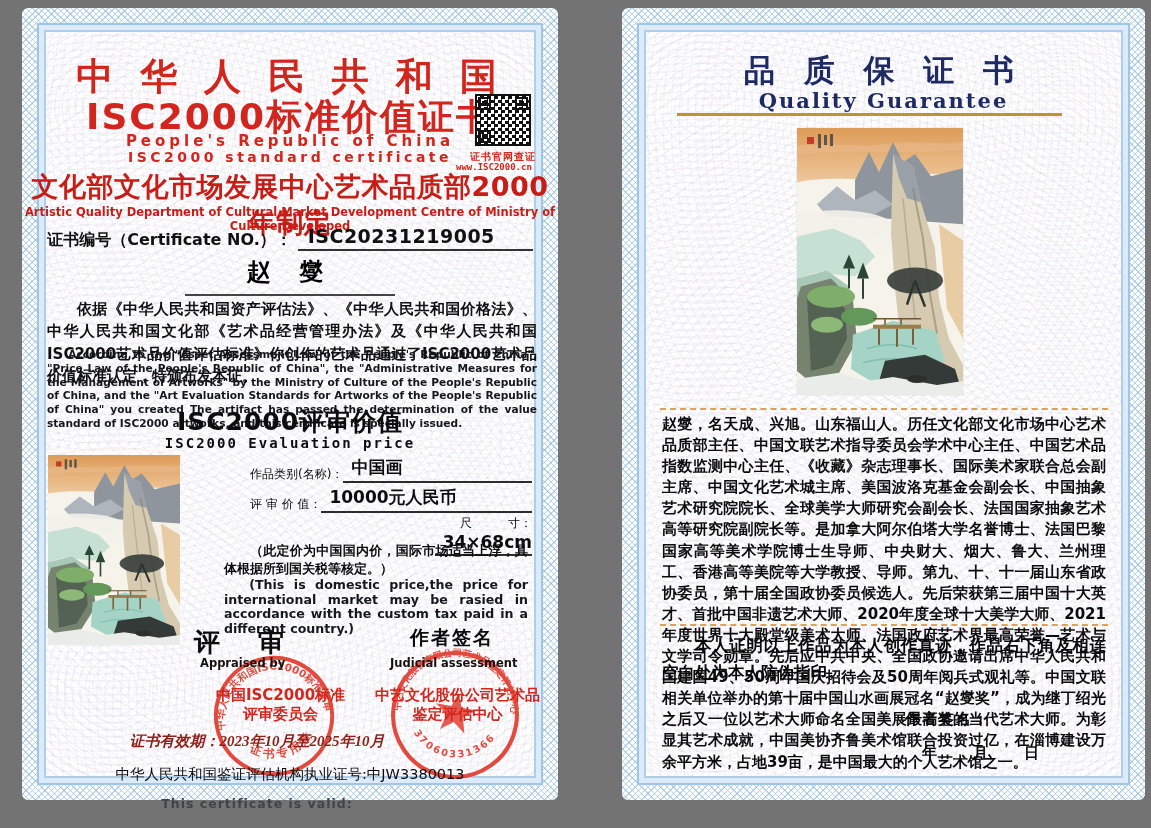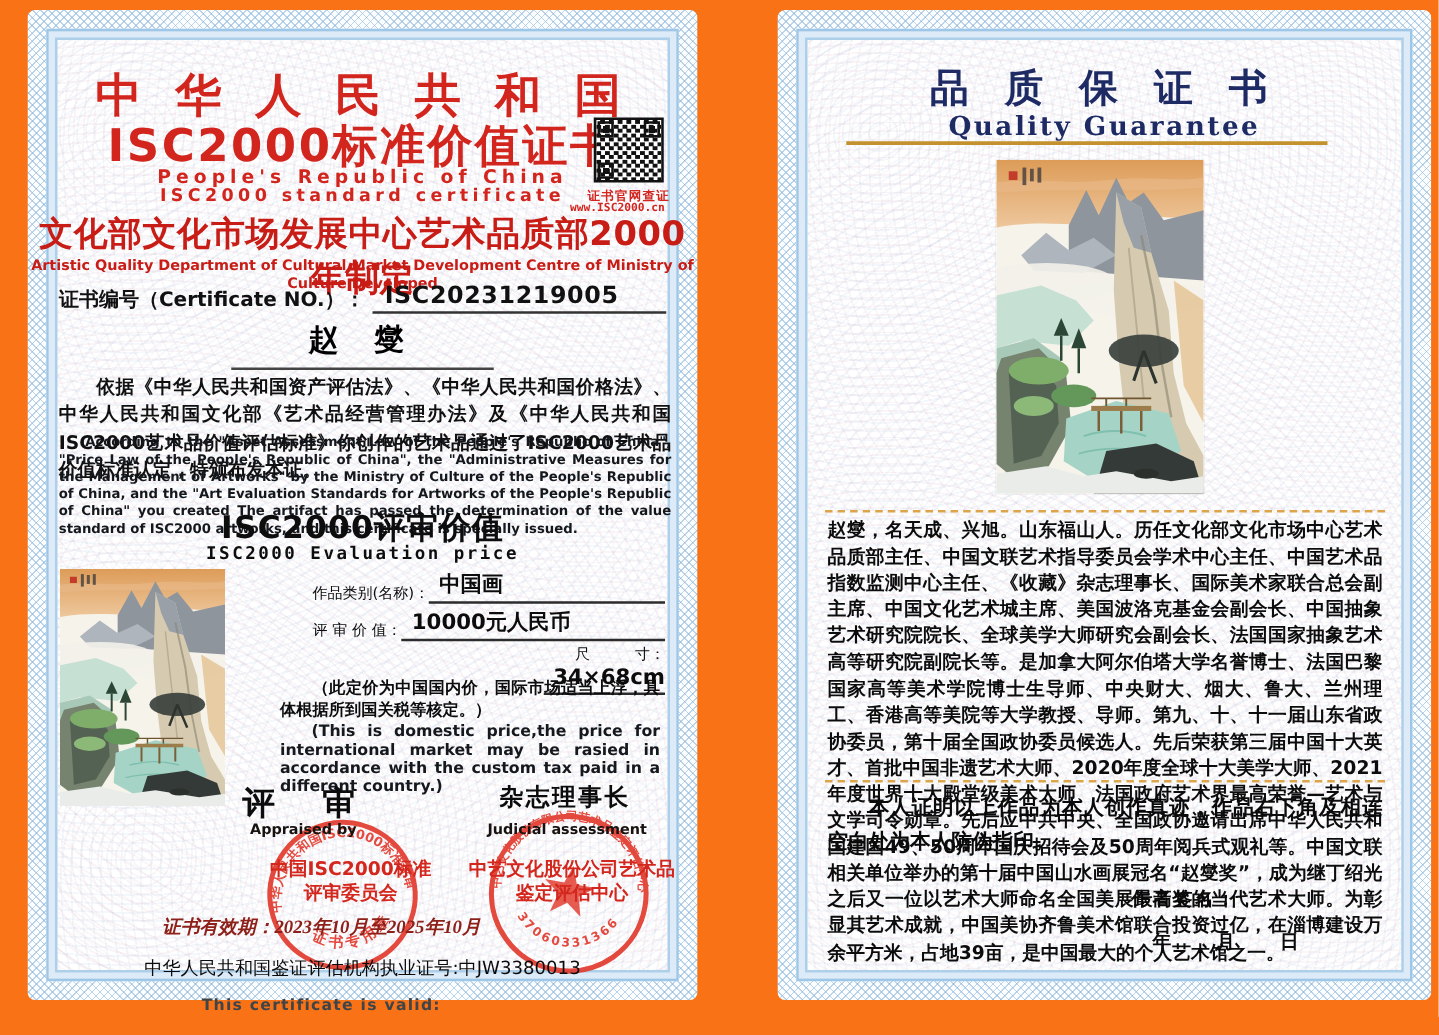--- a/index.html
+++ b/index.html
@@ -1,18 +1,18 @@
 <!DOCTYPE html>
 <html><head>
 <meta charset="utf-8">
 <style>
   * { margin:0; padding:0; box-sizing:border-box; }
   html,body { background:#fff; }
   #canvas {
-    position:relative; width:1151px; height:828px; background:#f97316;
+    position:relative; width:1151px; height:828px; background:#737373;
     font-family:"DejaVu Sans","Liberation Sans",sans-serif; overflow:hidden;
   }
   
   .cert {
     position:absolute; top:8px; height:792px;
     background:
       repeating-linear-gradient(45deg, rgba(134,178,216,.55) 0 1px, transparent 1px 4.5px),
       repeating-linear-gradient(-45deg, rgba(134,178,216,.55) 0 1px, transparent 1px 4.5px),
       #fbfdff;
     border-radius:6px;
@@ -213,21 +213,21 @@
     </div>
     <div class="form-row fr3">
       <span class="lbl">尺　　　寸：</span>
       <span class="val">34×68cm</span>
     </div>
 
     <div class="abs lc-note-en">(This is domestic price,the price for international market may be rasied in accordance with the custom tax paid in a different country.)</div>
     <div class="abs lc-note-cn">（此定价为中国国内价，国际市场适当上浮，具体根据所到国关税等核定。）</div>
 
     <div class="abs lc-h-appr">评　审</div>
-    <div class="abs lc-h-jud">杂志理事长</div>
+    <div class="abs lc-h-jud">作者签名</div>
 
     <svg class="seal seal-l" viewBox="0 0 130 130">
       <defs>
         <path id="arcTopL" d="M 13 70 A 52 52 0 1 1 117 70" fill="none"></path>
         <path id="arcBotL" d="M 25 84 A 46 46 0 0 0 105 84" fill="none"></path>
       </defs>
       <circle cx="65" cy="65" r="59" fill="none" stroke="#e23b2e" stroke-width="4"></circle>
       <text font-size="10.5" font-weight="bold" fill="#e23b2e"><textPath href="#arcTopL" startOffset="2%">中华人民共和国ISC2000标准评审委员会</textPath></text>
       <text font-size="12" font-weight="bold" fill="#e23b2e" letter-spacing="3"><textPath href="#arcBotL" startOffset="12%">证书专用章</textPath></text>
     </svg>

